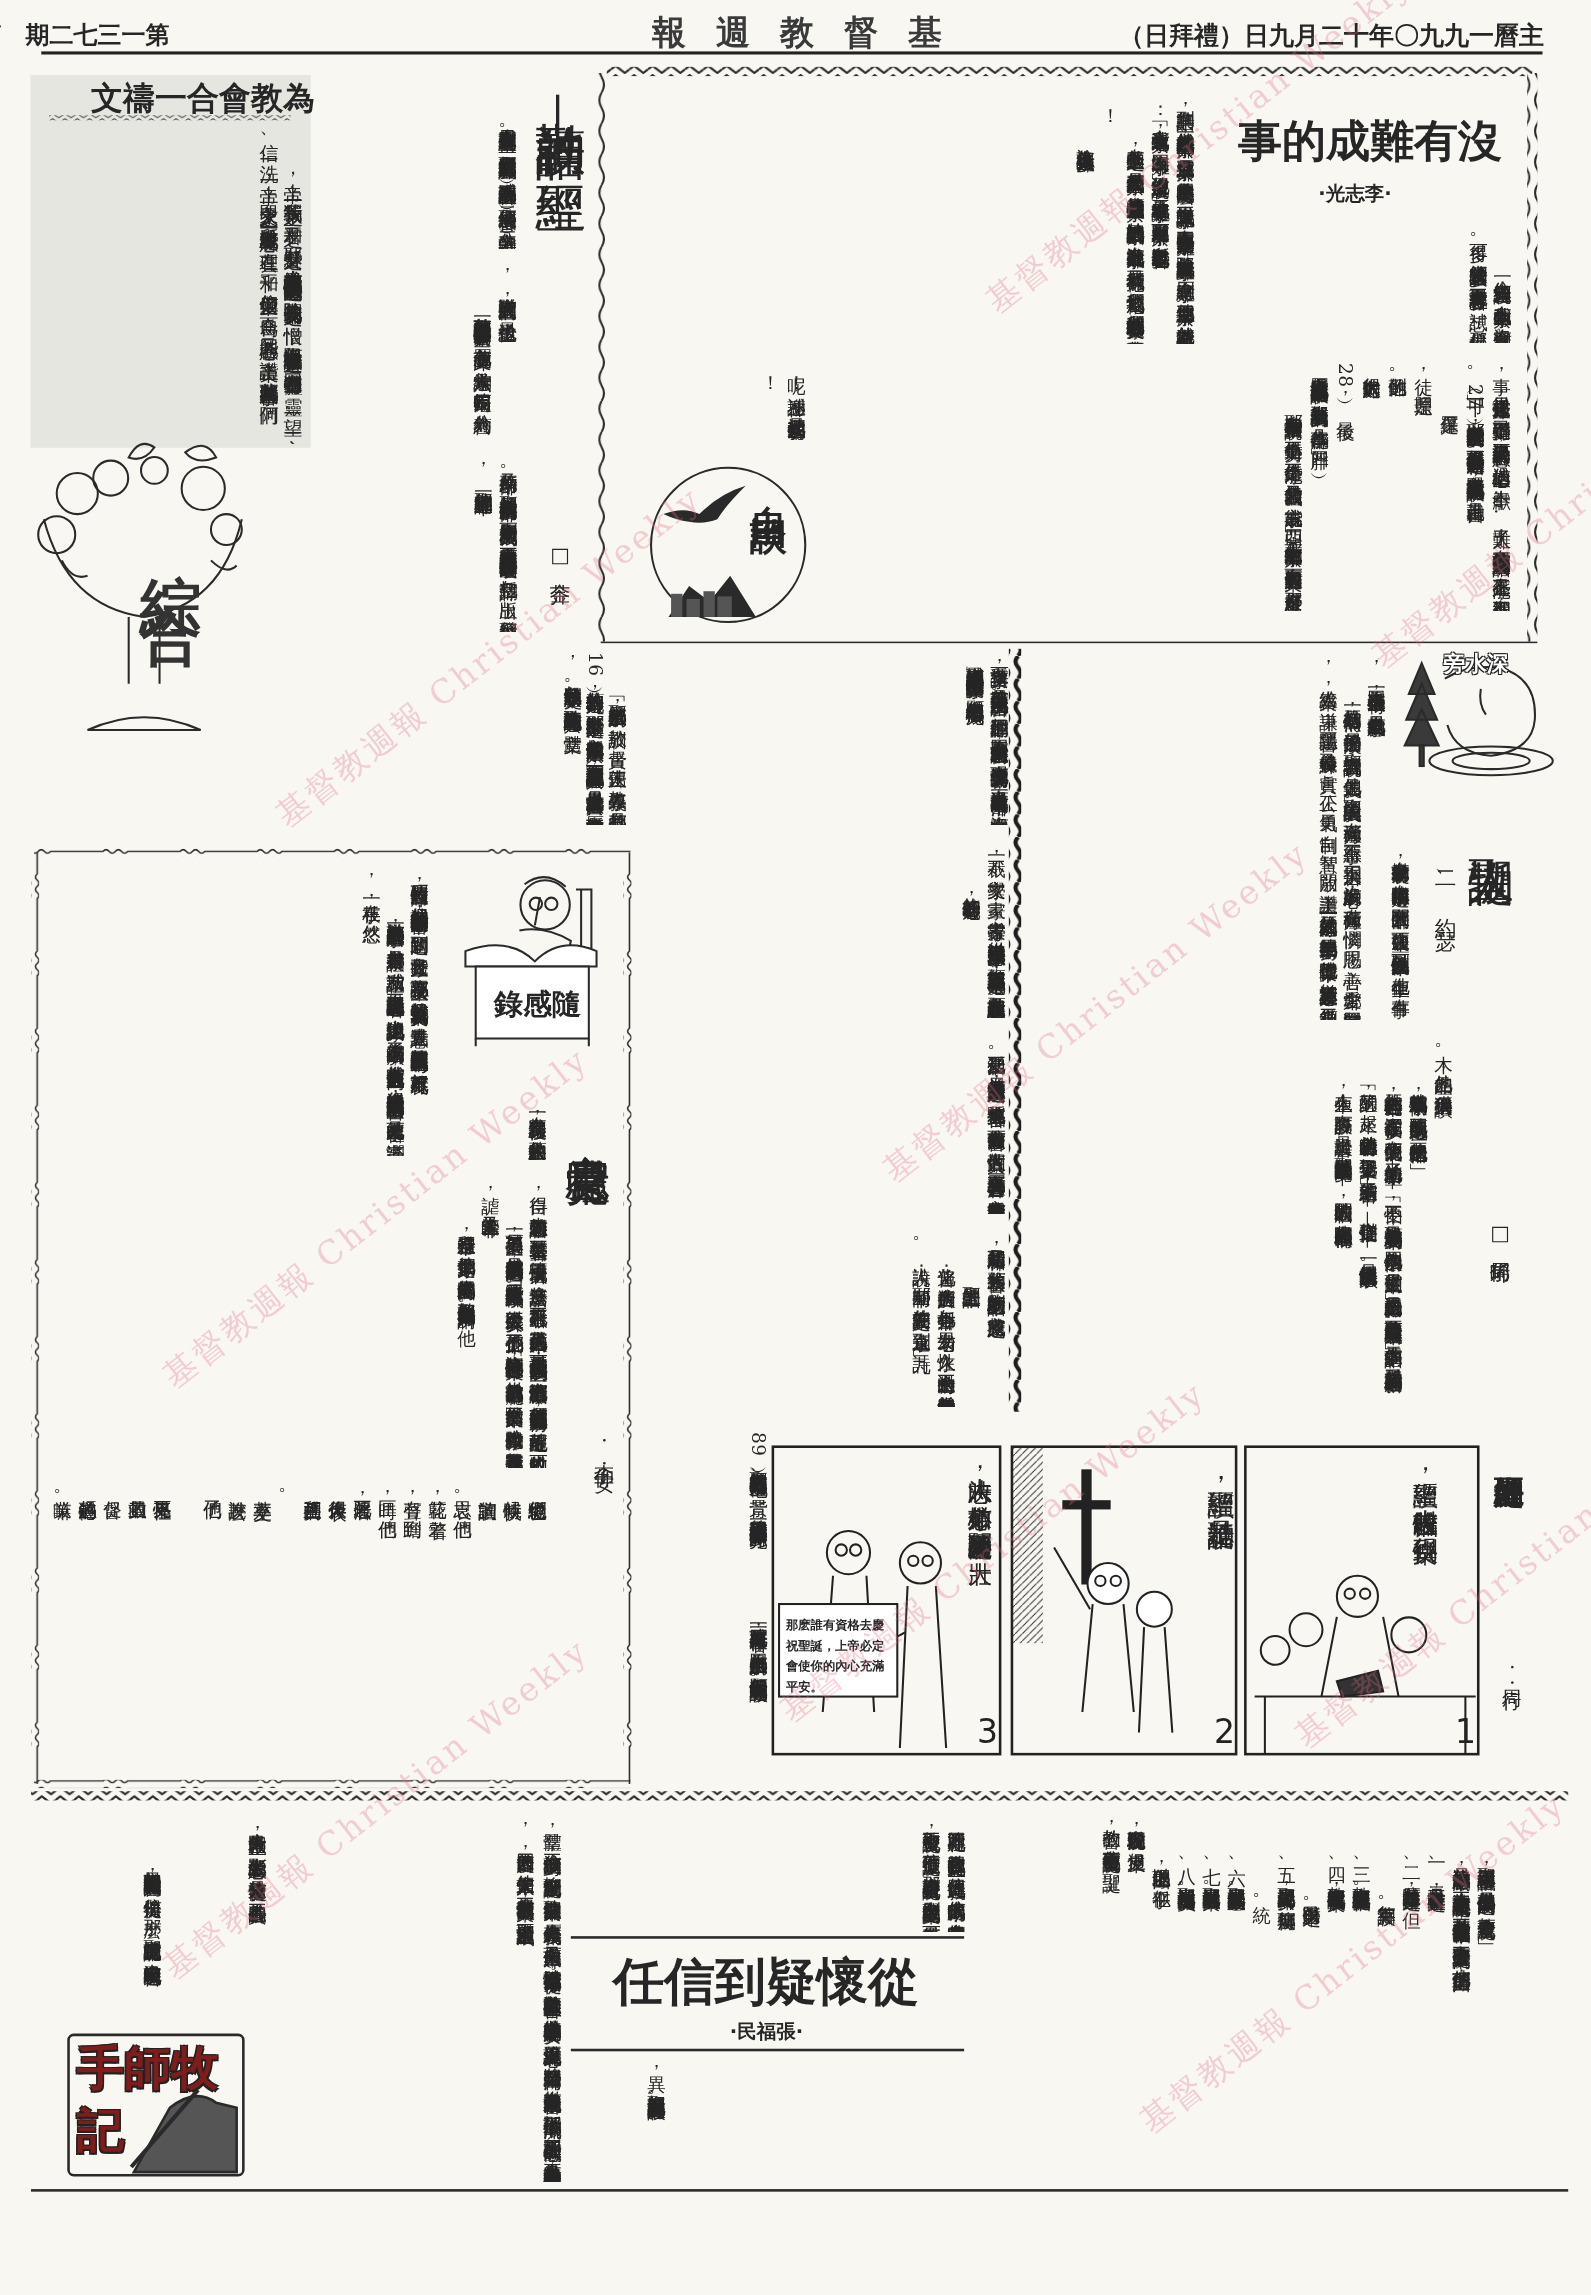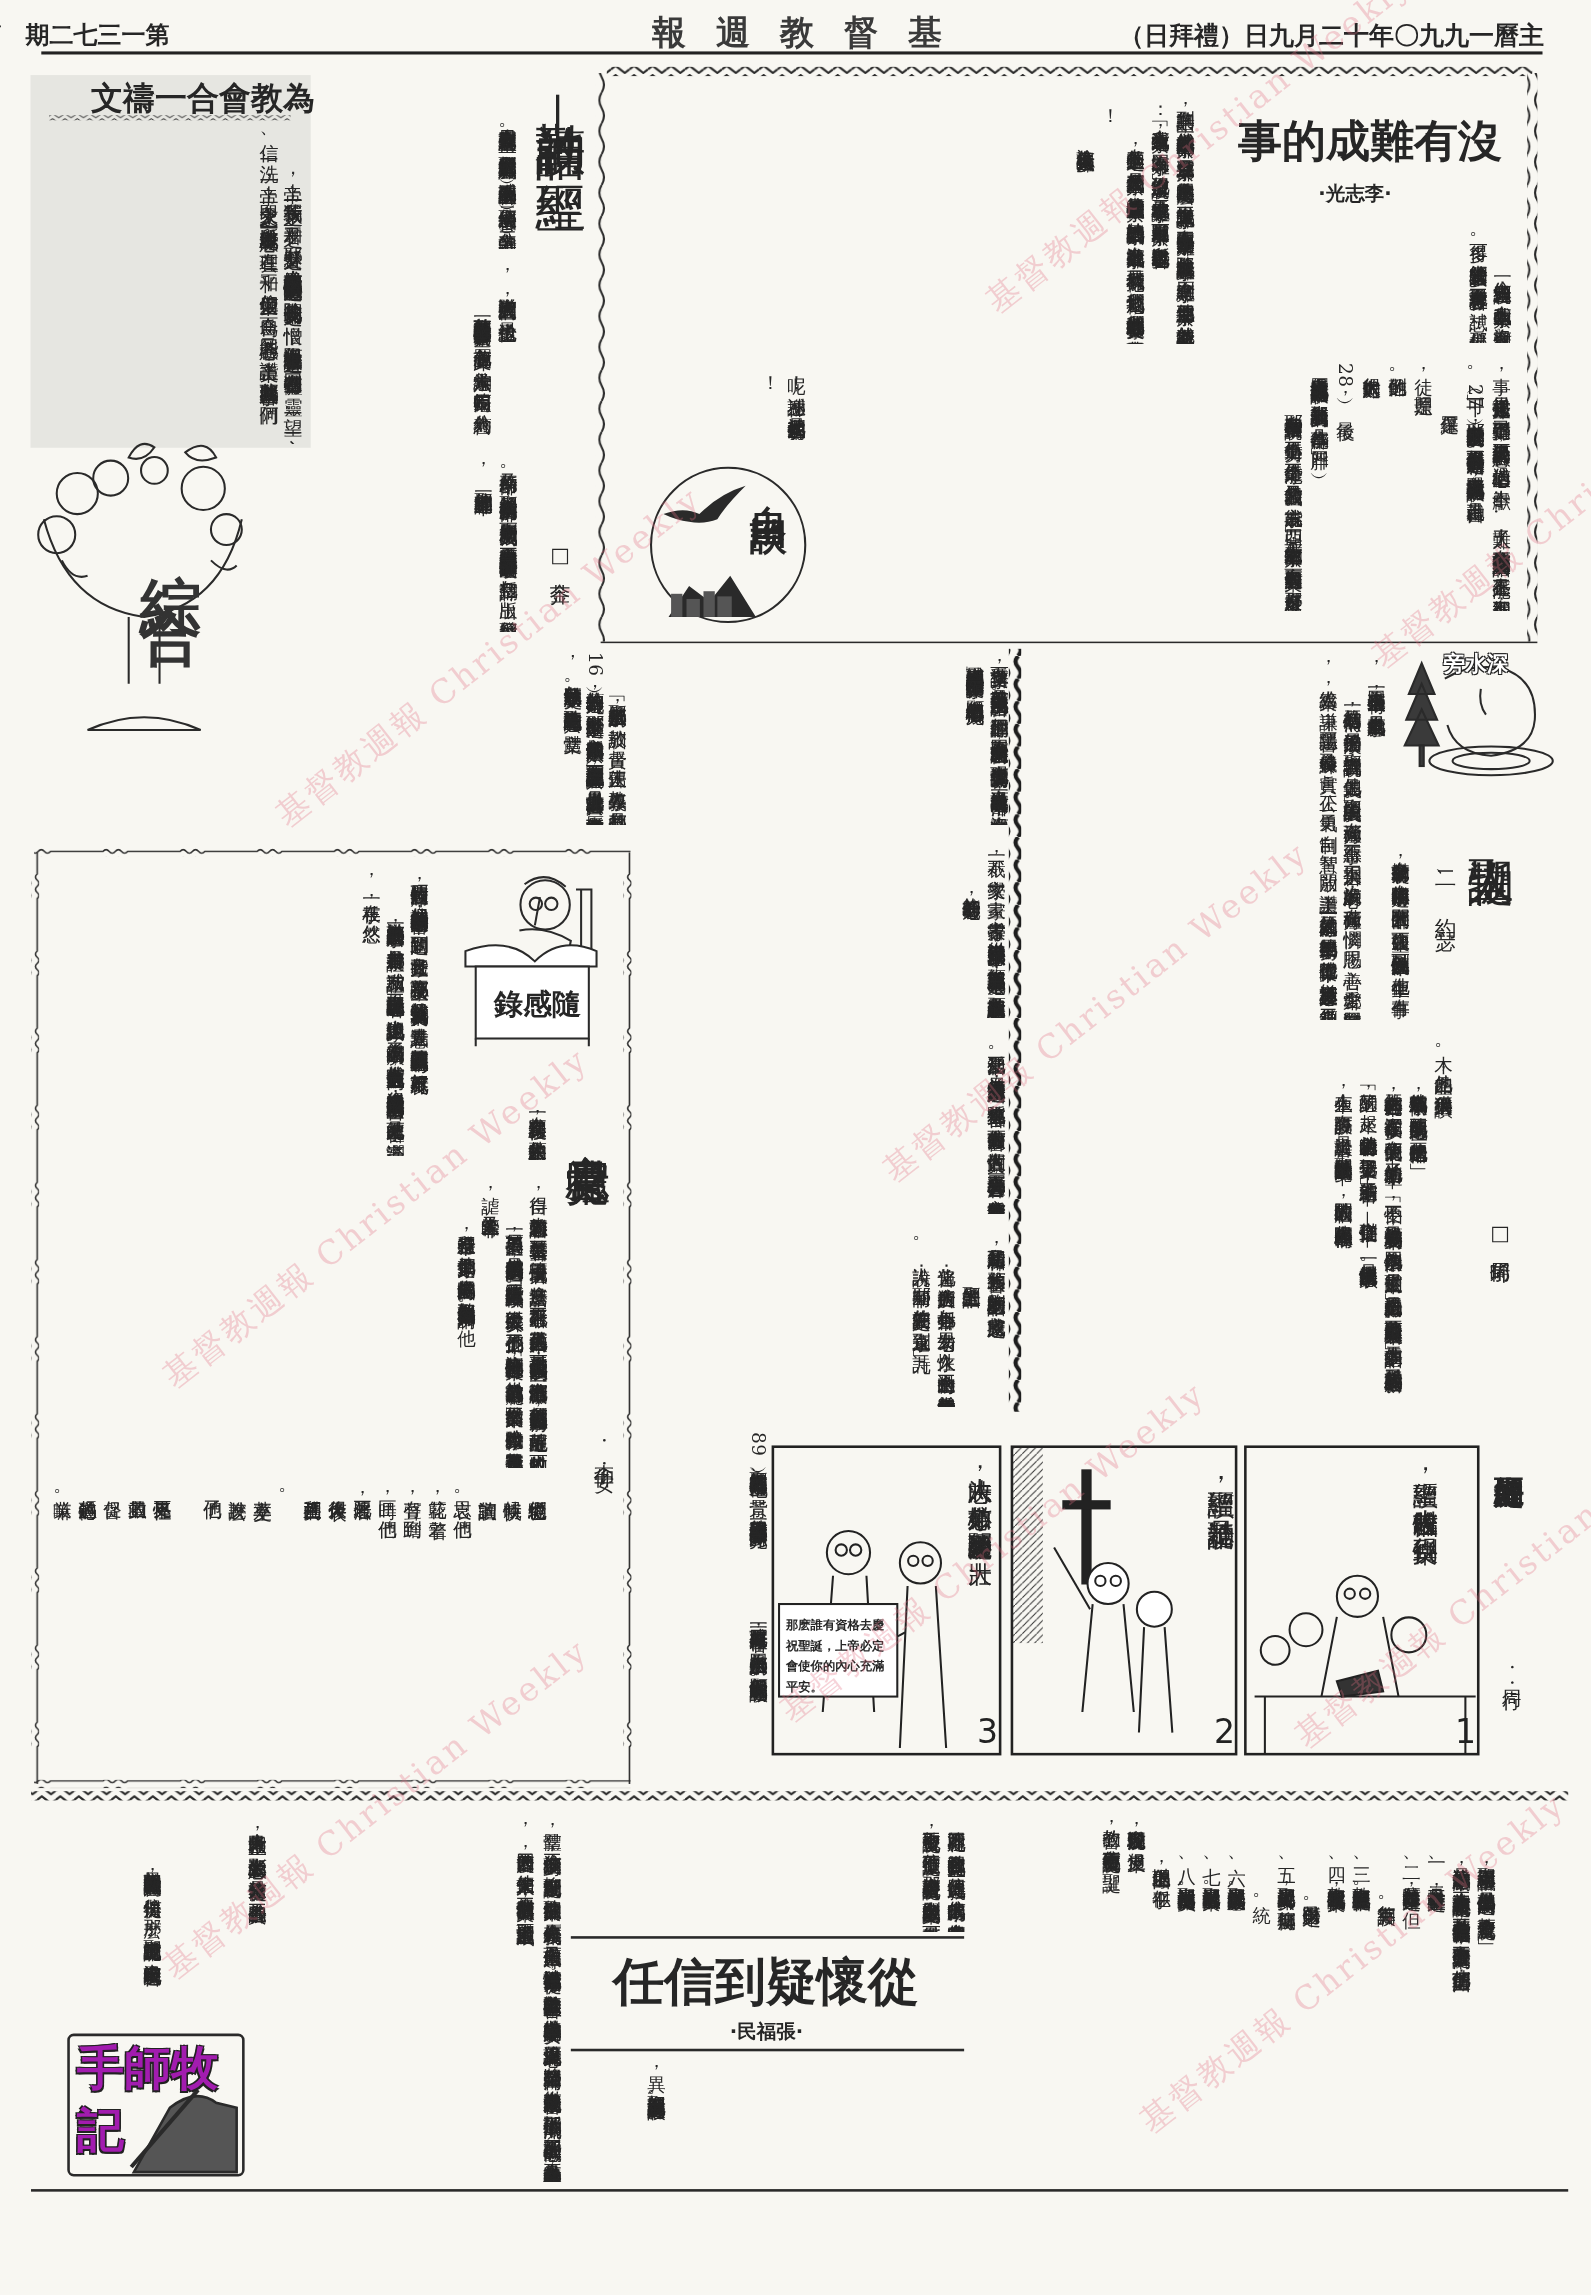--- a/index.html
+++ b/index.html
@@ -279,21 +279,21 @@
 　　八、慶祝聖誕徒然加重信徒的負擔。
 　　以上倡導的理由，似乎在
 會難以駁倒的現況，但反過來
 的教會，所有信徒都不慶祝聖誕，聖誕</div>
 <div class="vt" style="left:566px;top:1817px;width:403px;height:115px;line-height:25px;">節就因此不存在？社會和教會因此受益嗎？信徒因此得造就？未信的人得幫助嗎？上帝的名得榮耀嗎？教會不慶祝聖誕，信徒不歡渡聖誕，那麽誰有資格去慶祝聖誕，與別人分享聖誕的歡樂呢？可能只有地方政府或商業</div>
 <div class="vt" style="left:589px;top:2061px;width:80px;height:115px;line-height:26px;">異，好像聖誕節為紀念聖誕老人的誤傳。</div>
 <div class="vt" style="left:270px;top:1819px;width:296px;height:363px;line-height:27px;">羣體，不該作消極的反對，抑制慶祝聖誕活動，使這神聖歡樂的節日，失去原有傳統精義，乃應全面投入倡導，以積極性從屬靈方面帶領信徒，讓普世歡騰救主降生的佳音，帶給世人享受神所賜的平安，讓這份厚愛充滿人心，將榮耀歸與至高神，從有意義的慶祝聚會活動，抵消那不正確的潮流，糾正那些不正確的觀念，眞正在社會見證基督降世救贖的精神，珍惜這一年一度普世歡騰，普天同慶的節日，使未知未信人羣，不但分享信徒羣體節日的歡樂，更體會聖誕的主道成</div>
 <div class="vt" style="left:165px;top:1819px;width:105px;height:211px;line-height:26px;">肉身降世為人救主，彰顯上帝大愛的心意，這是教會信徒羣體，義不容辭的責任。</div>
 <div class="vt" style="left:39px;top:1819px;width:126px;height:211px;line-height:25px;">　　如果基督降生的聖誕節與教會無關，與信徒無份，那麽，聖誕究竟是誰的節日呢？由誰來慶祝最適合呢？</div>
 
-<div class="abs rtl sans bold" style="left:77px;top:2037px;width:159px;font-size:47px;line-height:62px;white-space:normal;text-align:left;color:#a21caf;
+<div class="abs rtl sans bold" style="left:77px;top:2037px;width:159px;font-size:47px;line-height:62px;white-space:normal;text-align:left;color:#7f1d1d;
             text-shadow:-1.5px -1.5px 0 #222,1.5px -1.5px 0 #222,-1.5px 1.5px 0 #222,1.5px 1.5px 0 #222;">牧師手記</div>
 
 <div class="wm" style="left:977px;top:288px;">基督教週報 Christian Weekly</div>
 <div class="wm" style="left:267px;top:802px;">基督教週報 Christian Weekly</div>
 <div class="wm" style="left:874px;top:1157px;">基督教週報 Christian Weekly</div>
 <div class="wm" style="left:1363px;top:643px;">基督教週報 Christian Weekly</div>
 <div class="wm" style="left:154px;top:1363px;">基督教週報 Christian Weekly</div>
 <div class="wm" style="left:771px;top:1697px;">基督教週報 Christian Weekly</div>
 <div class="wm" style="left:1286px;top:1723px;">基督教週報 Christian Weekly</div>
 <div class="wm" style="left:1131px;top:2108px;">基督教週報 Christian Weekly</div>

